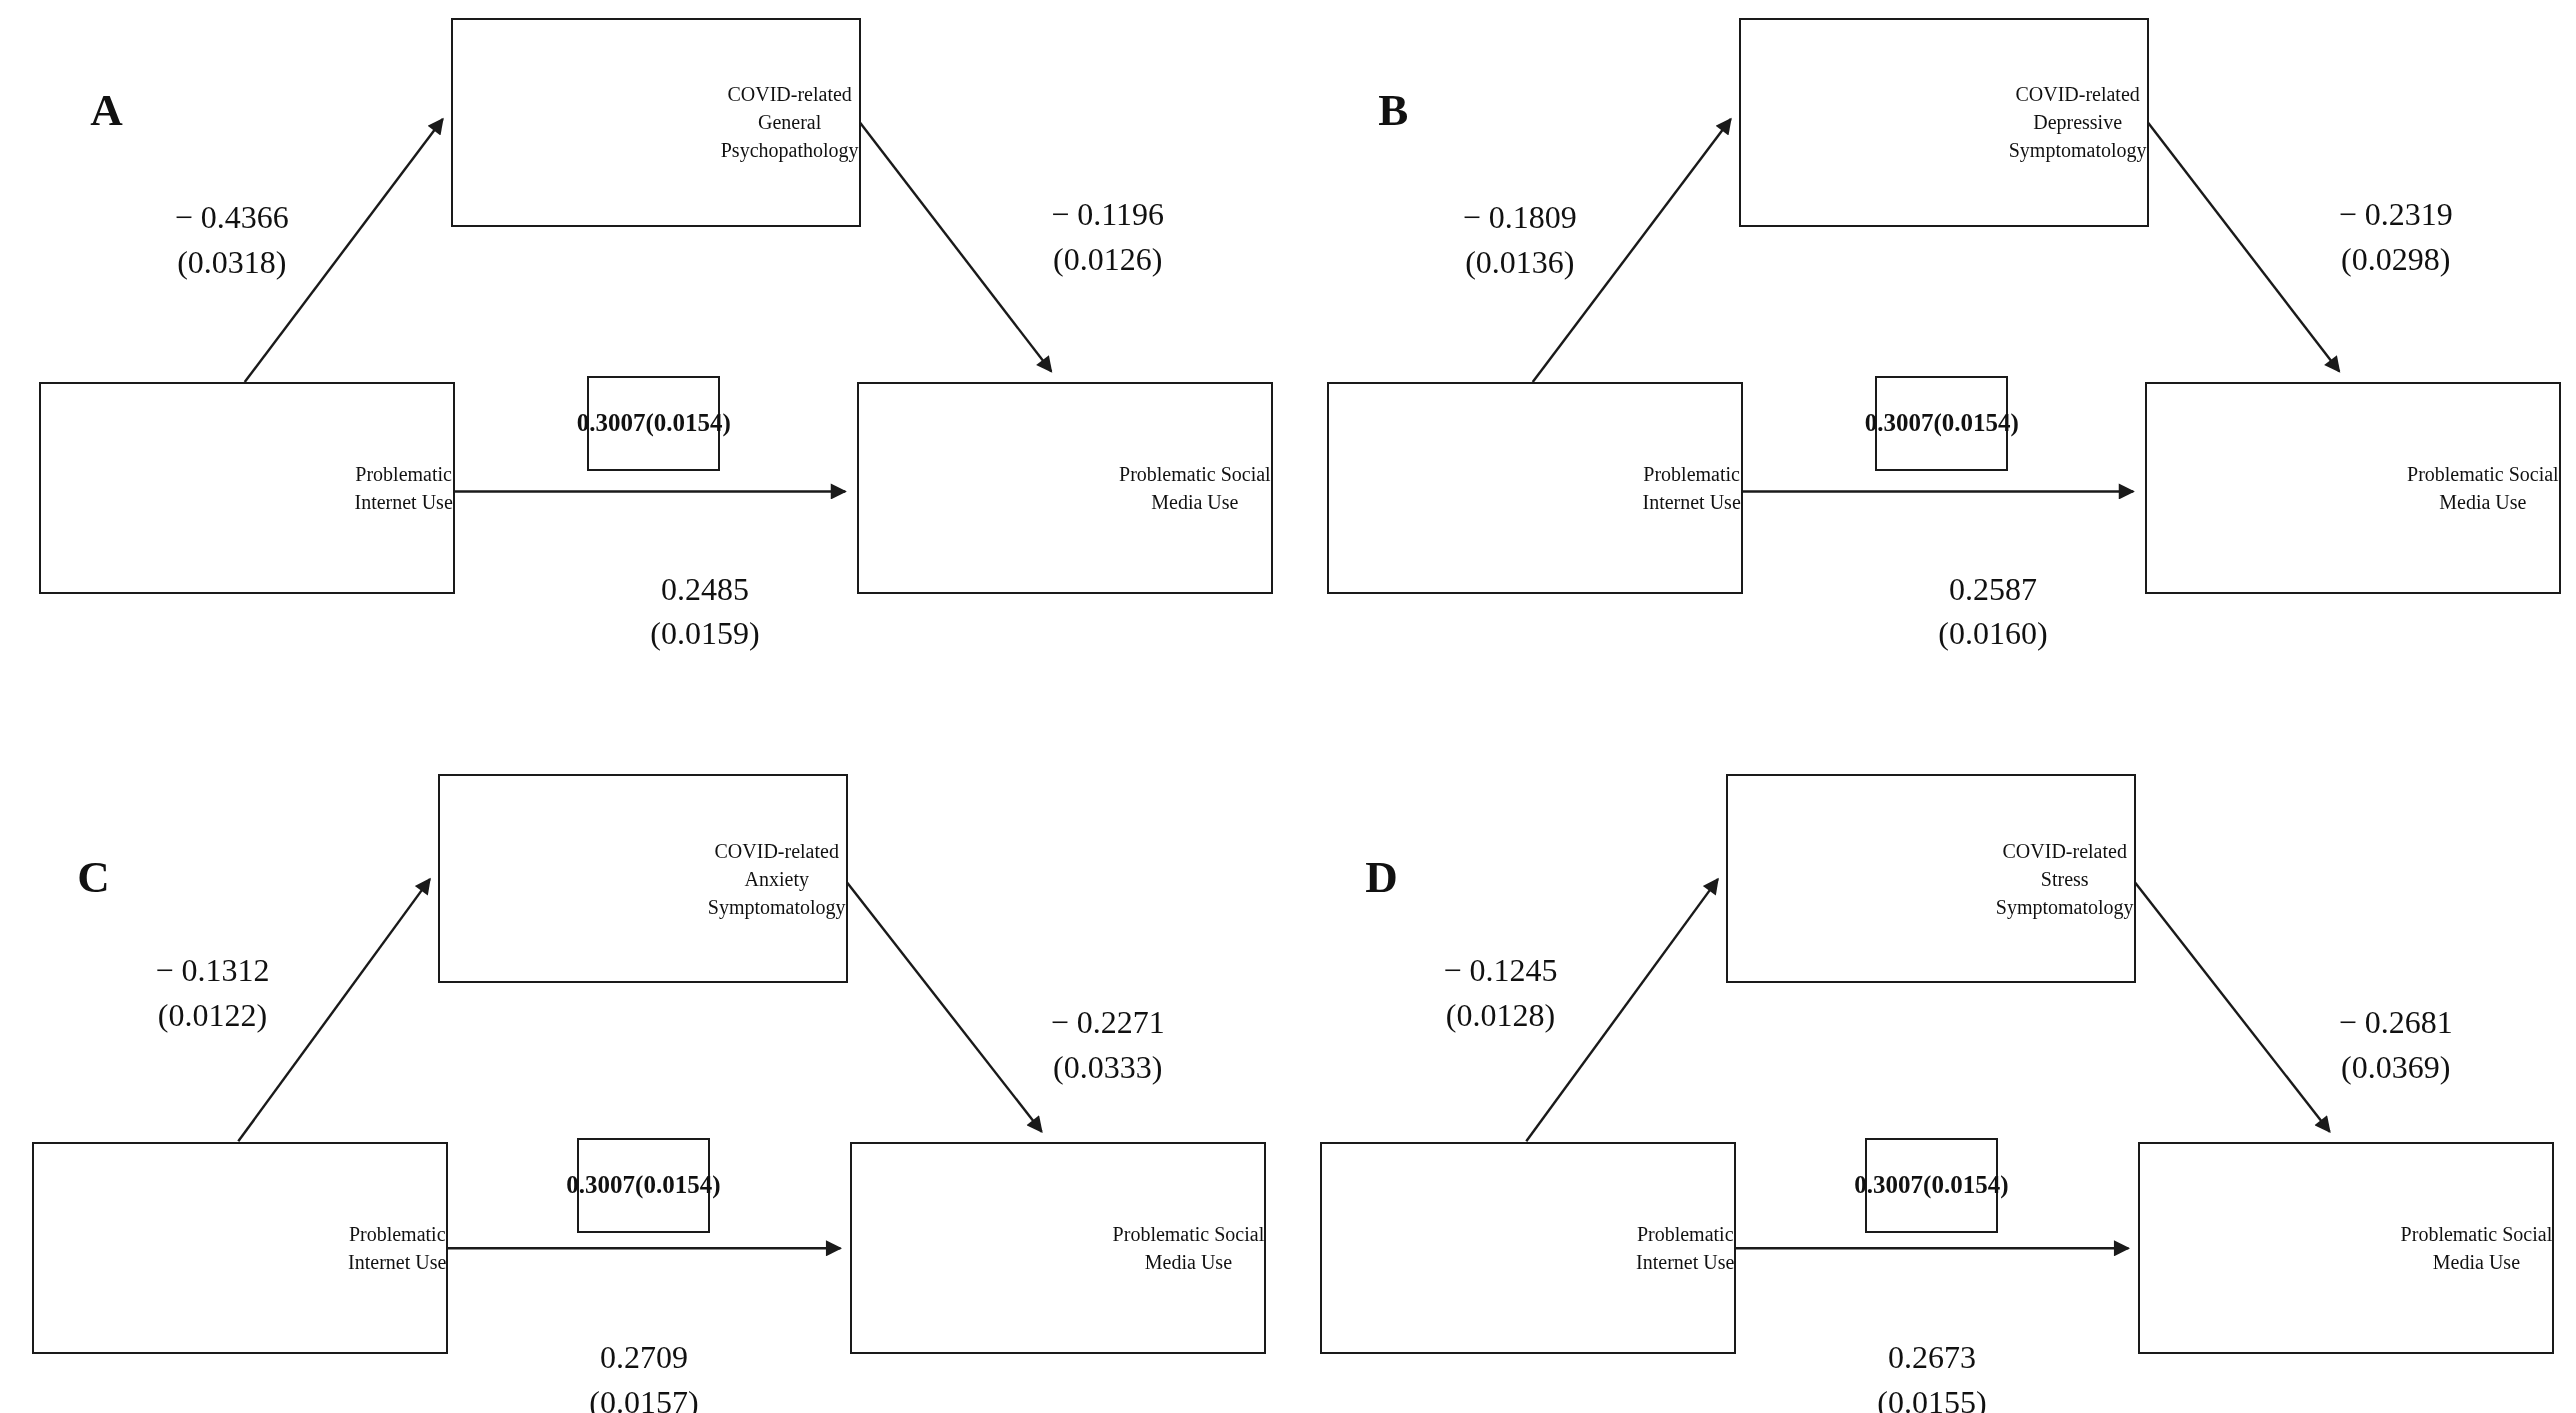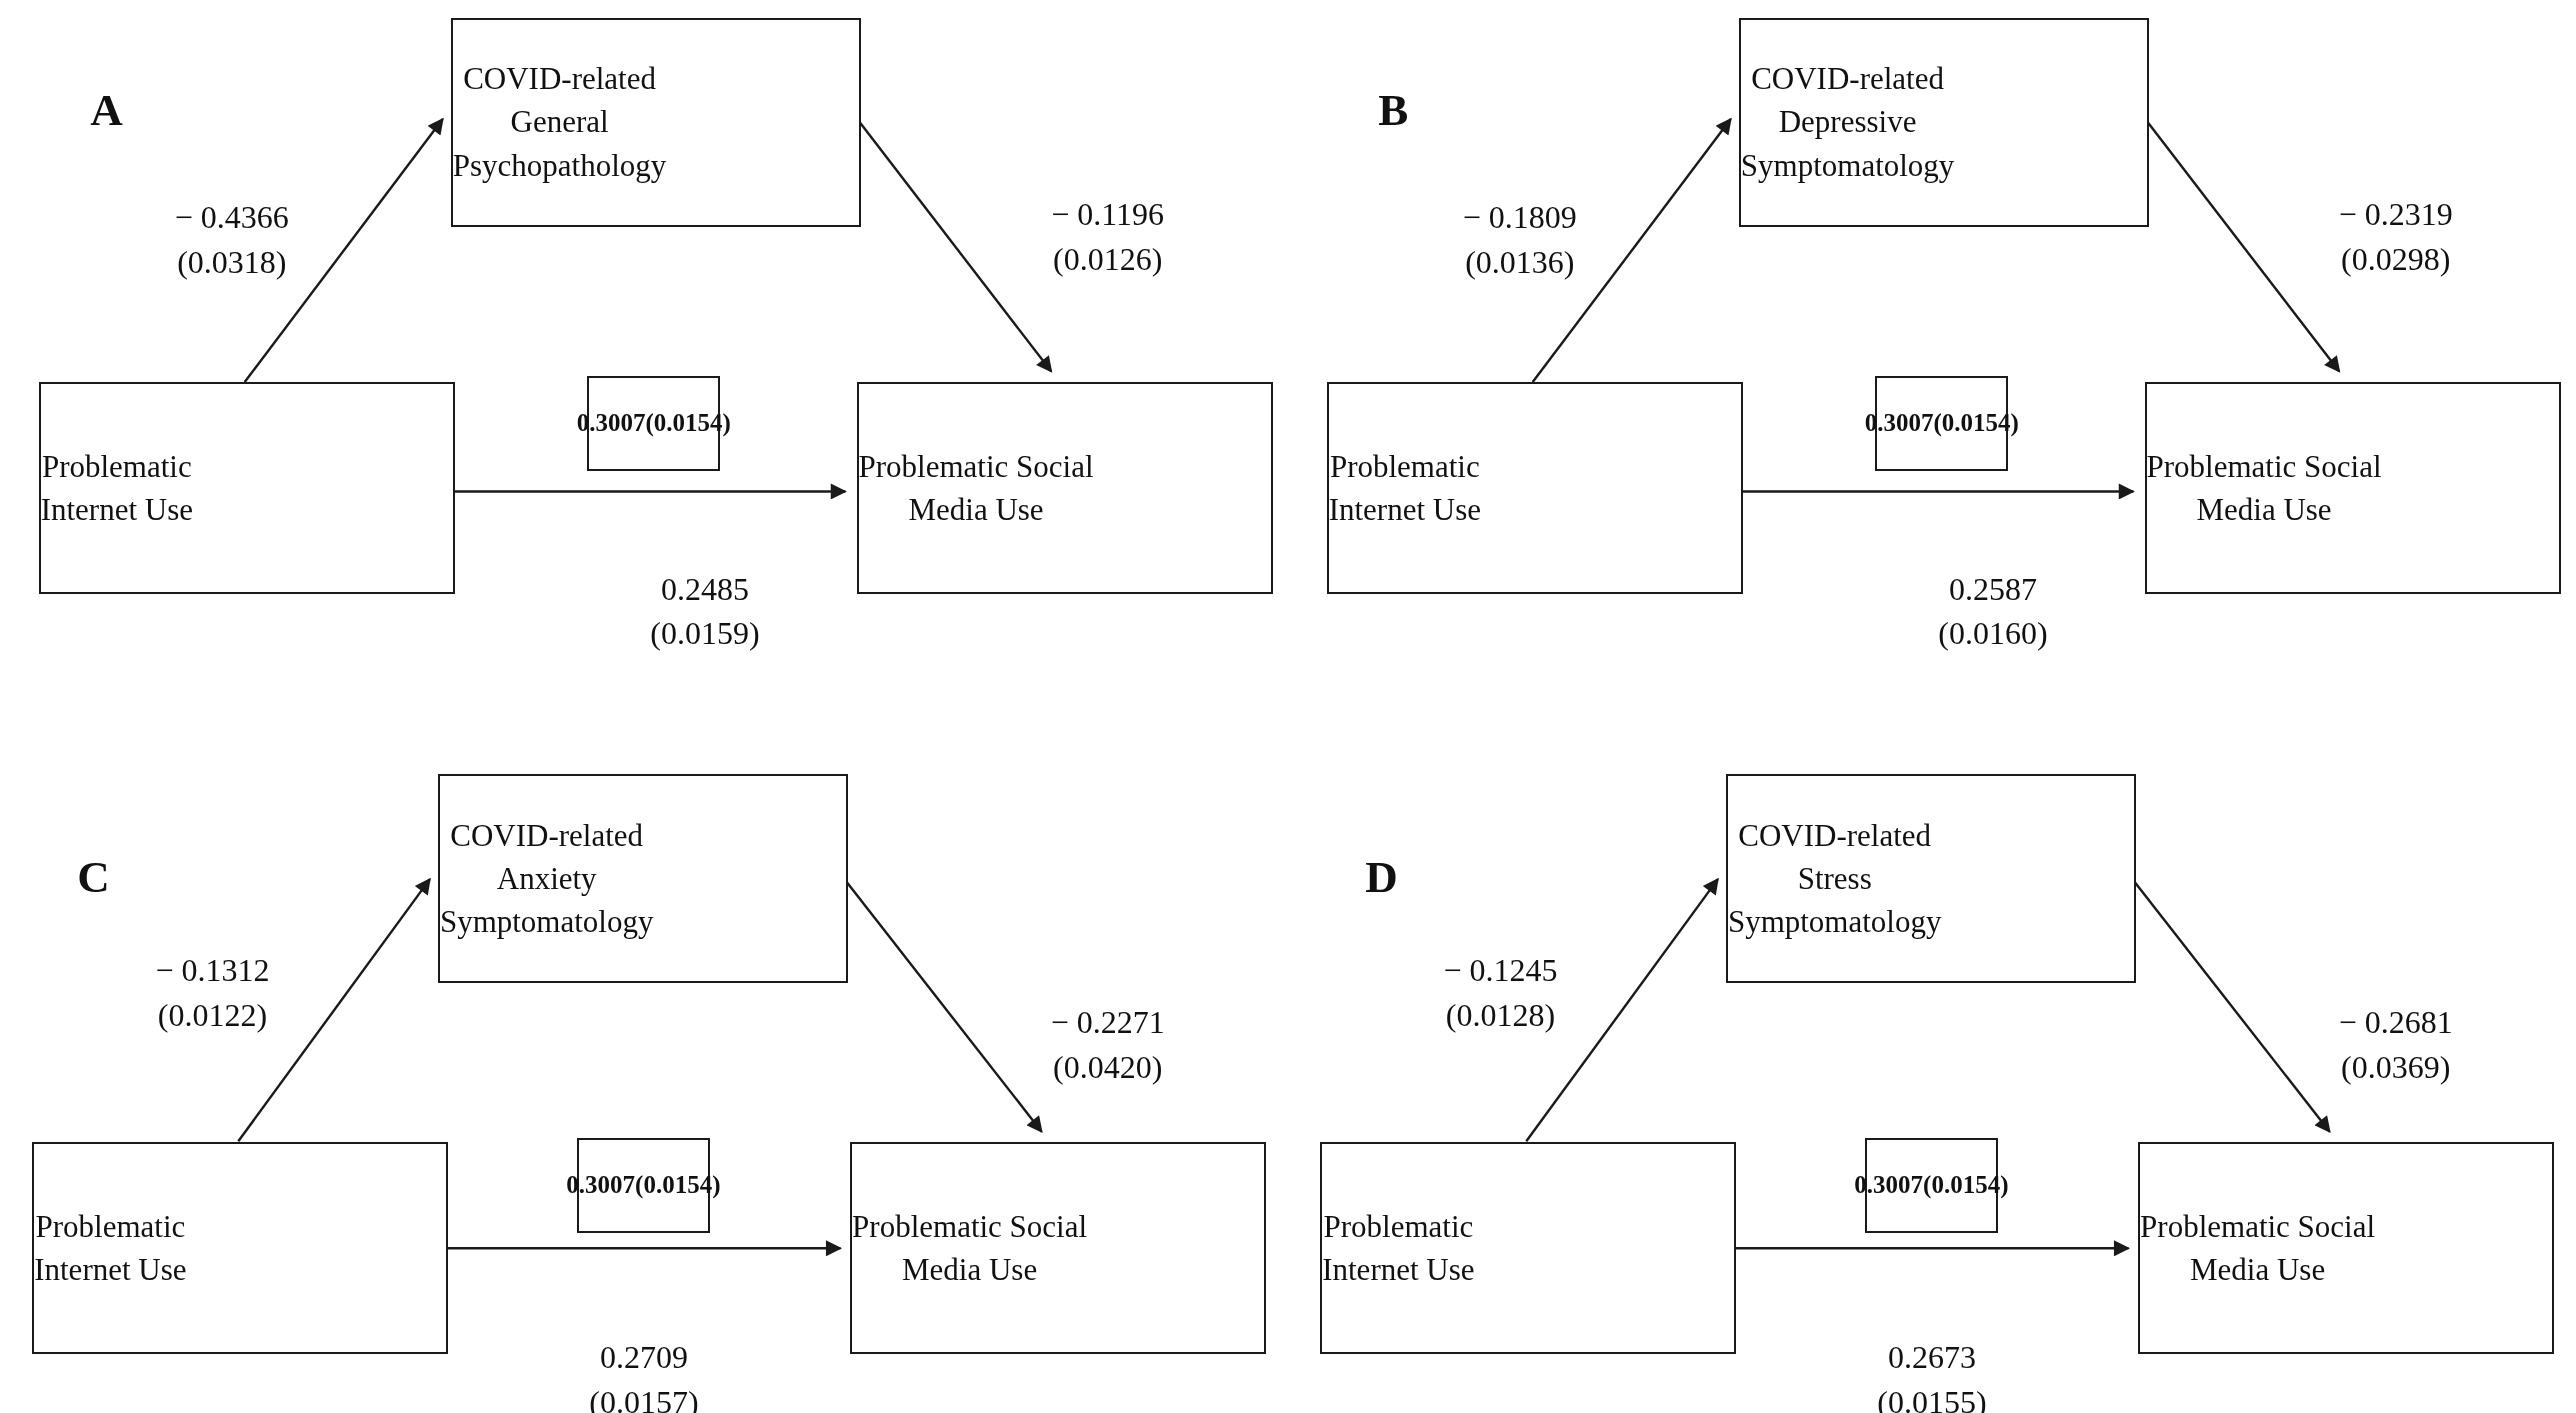--- a/index.html
+++ b/index.html
@@ -27,23 +27,23 @@
     font-weight: bold;
     font-size: 45px;
     line-height: 1;
   }
   .top    .letter { left: 7%;   top: 12.5%; }
   .bottom .letter { left: 6%;   top: 21%; }
   .node {
     position: absolute;
     border: 2.4px solid #1a1a1a;
     background: #ffffff;
-    display: flex; align-items: center; justify-content: flex-start;
+    display: flex; align-items: center; justify-content: flex-end;
     text-align: center;
-    font-size: 31px;
+    font-size: 20px;
     line-height: 1.4;
   }
   .prelines { white-space: pre-line; }
   .top    .mediator  { left: 35%;   top: 2.5%;  width: 31.5%; height: 29%; }
   .bottom .mediator  { left: 34%;   top: 9.5%;  width: 31.5%; height: 29%; }
   .top    .predictor { left: 3%;    top: 54%;   width: 32%;   height: 29.5%; }
   .bottom .predictor { left: 2.5%;  top: 61.5%; width: 32%;   height: 29.5%; }
   .top    .outcome   { left: 66.5%; top: 54%;   width: 32%;   height: 29.5%; }
   .bottom .outcome   { left: 66%;   top: 61.5%; width: 32%;   height: 29.5%; }
   .direct-box {
@@ -193,21 +193,21 @@
     <div class="direct-box">
       <div>0.3007</div>
       <div>(0.0154)</div>
     </div>
     <div class="coef coef-a">
       <div>− 0.1312</div>
       <div>(0.0122)</div>
     </div>
     <div class="coef coef-b">
       <div>− 0.2271</div>
-      <div>(0.0420)</div>
+      <div>(0.0333)</div>
     </div>
     <div class="coef coef-total">
       <div>0.2709</div>
       <div>(0.0157)</div>
     </div>
   </section>
 
   <section class="panel bottom">
     <svg class="arrows" viewBox="0 0 1600 879" preserveAspectRatio="none">
       <defs>

